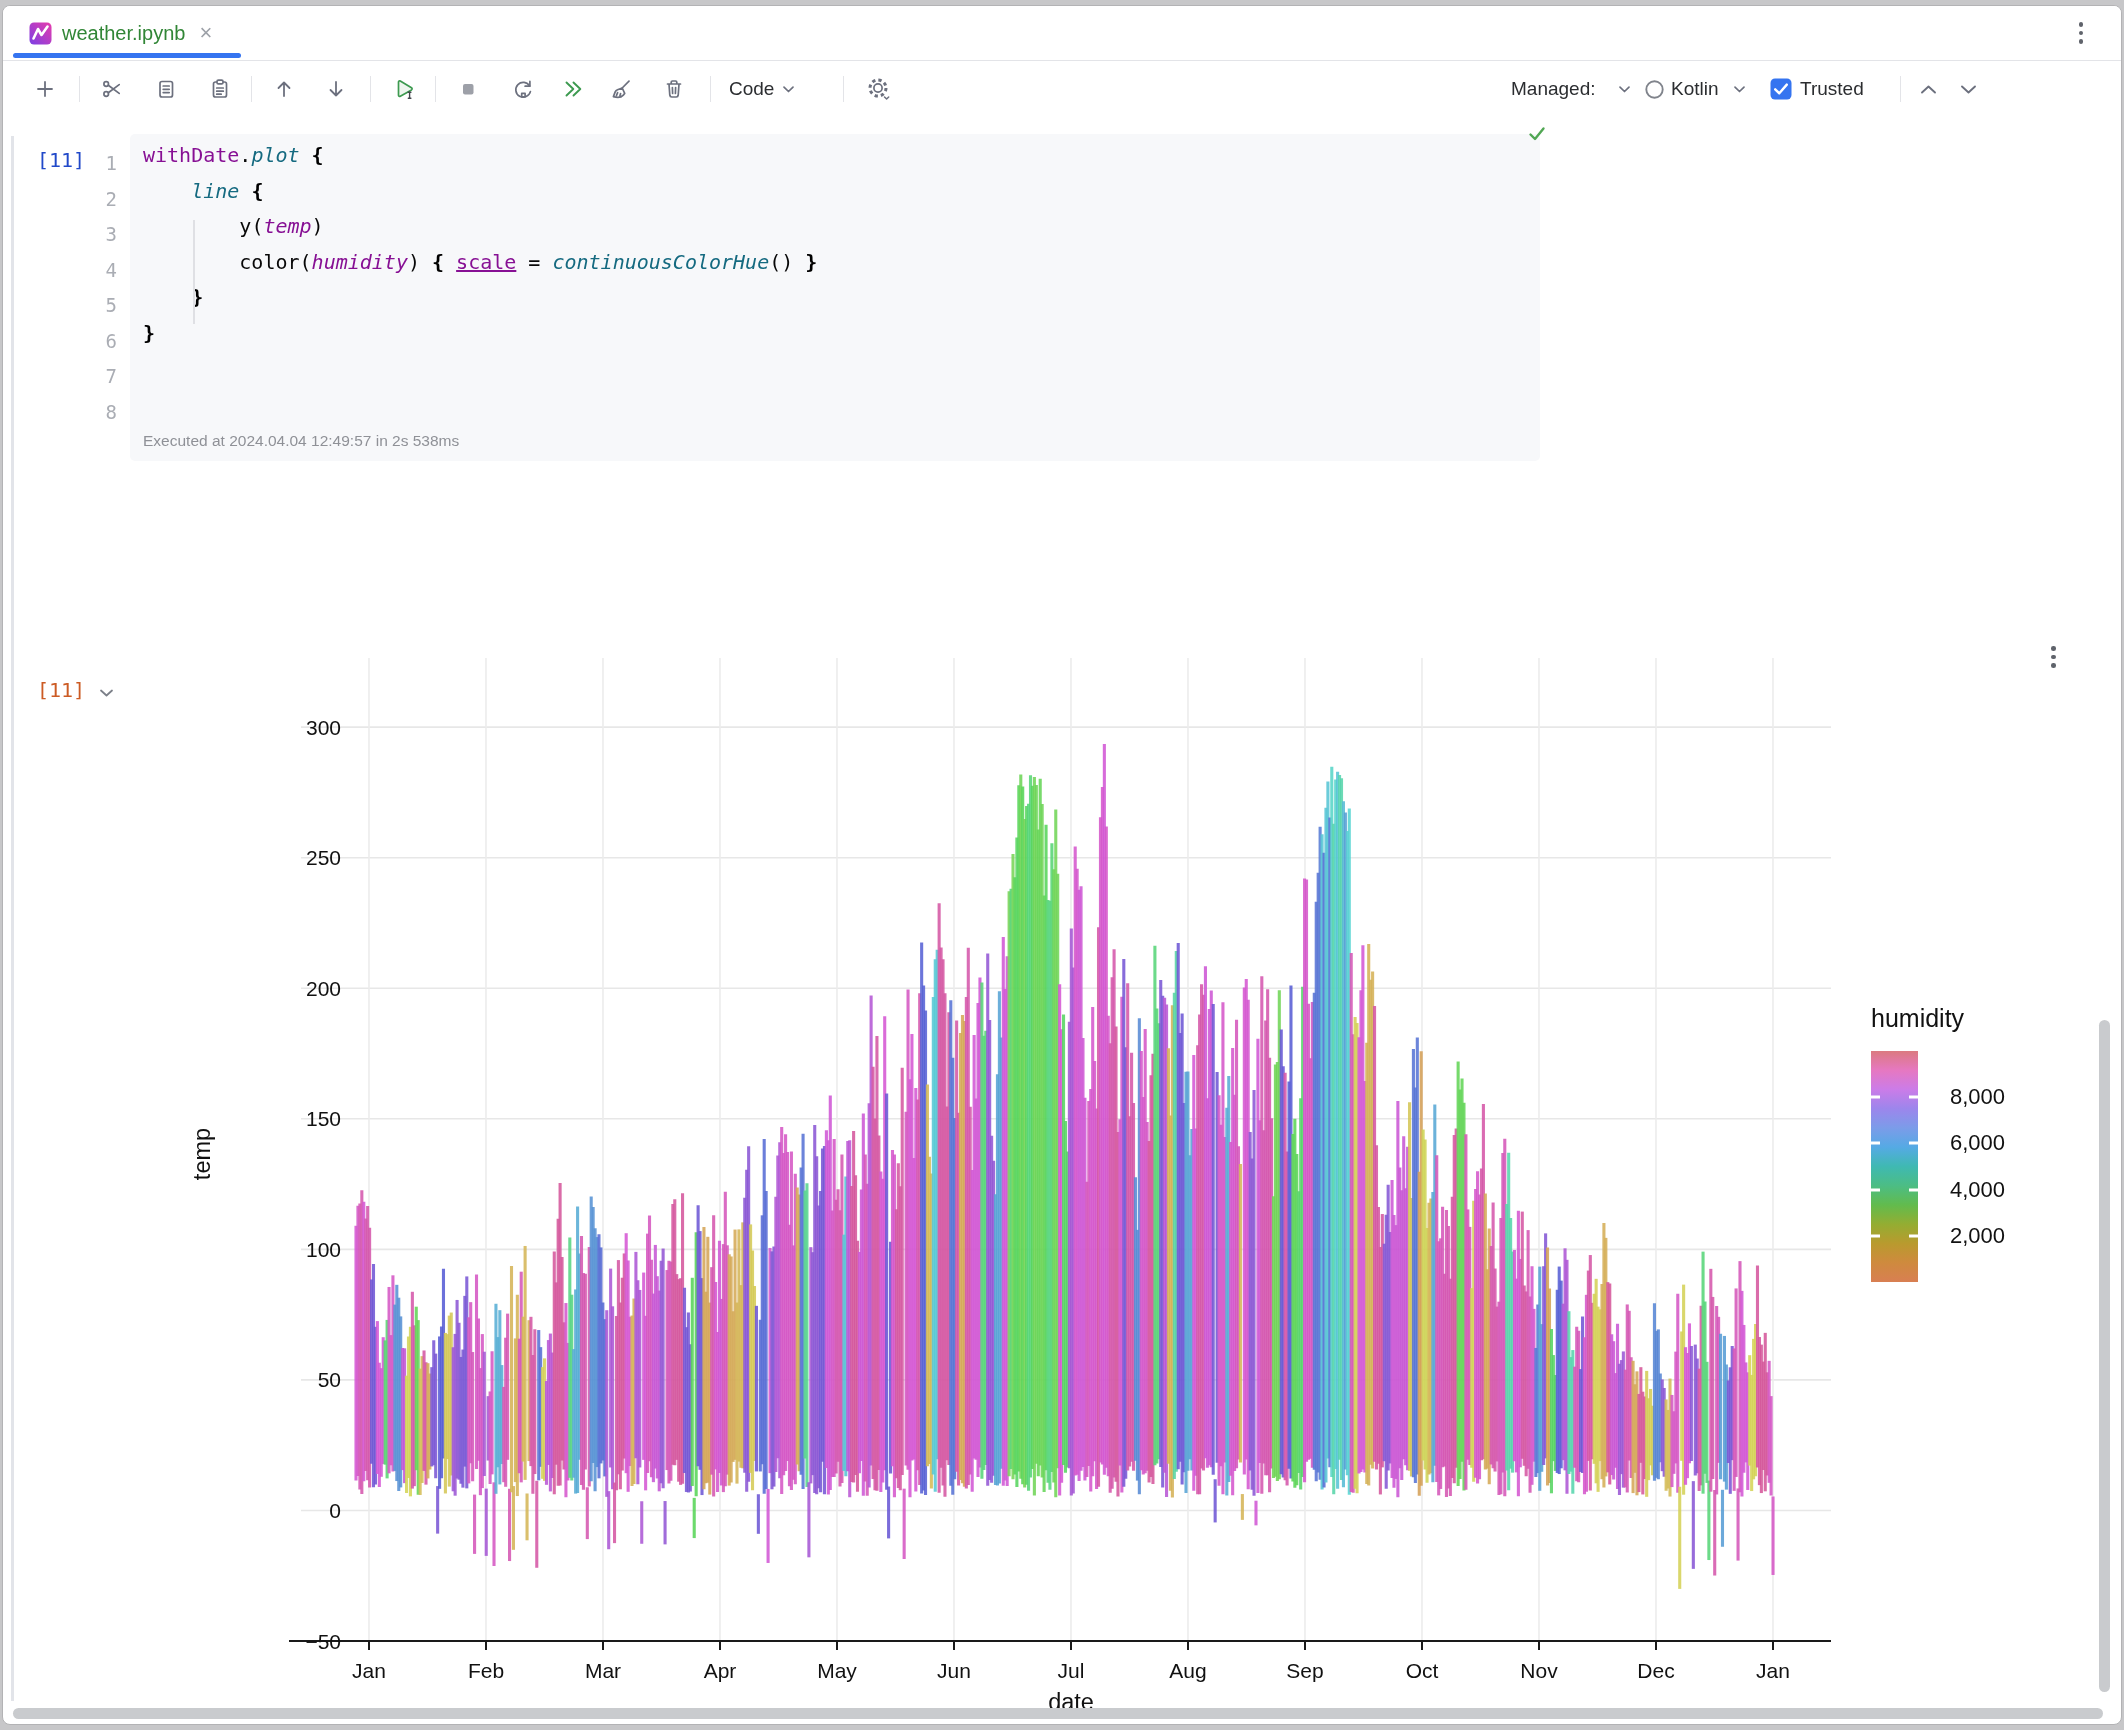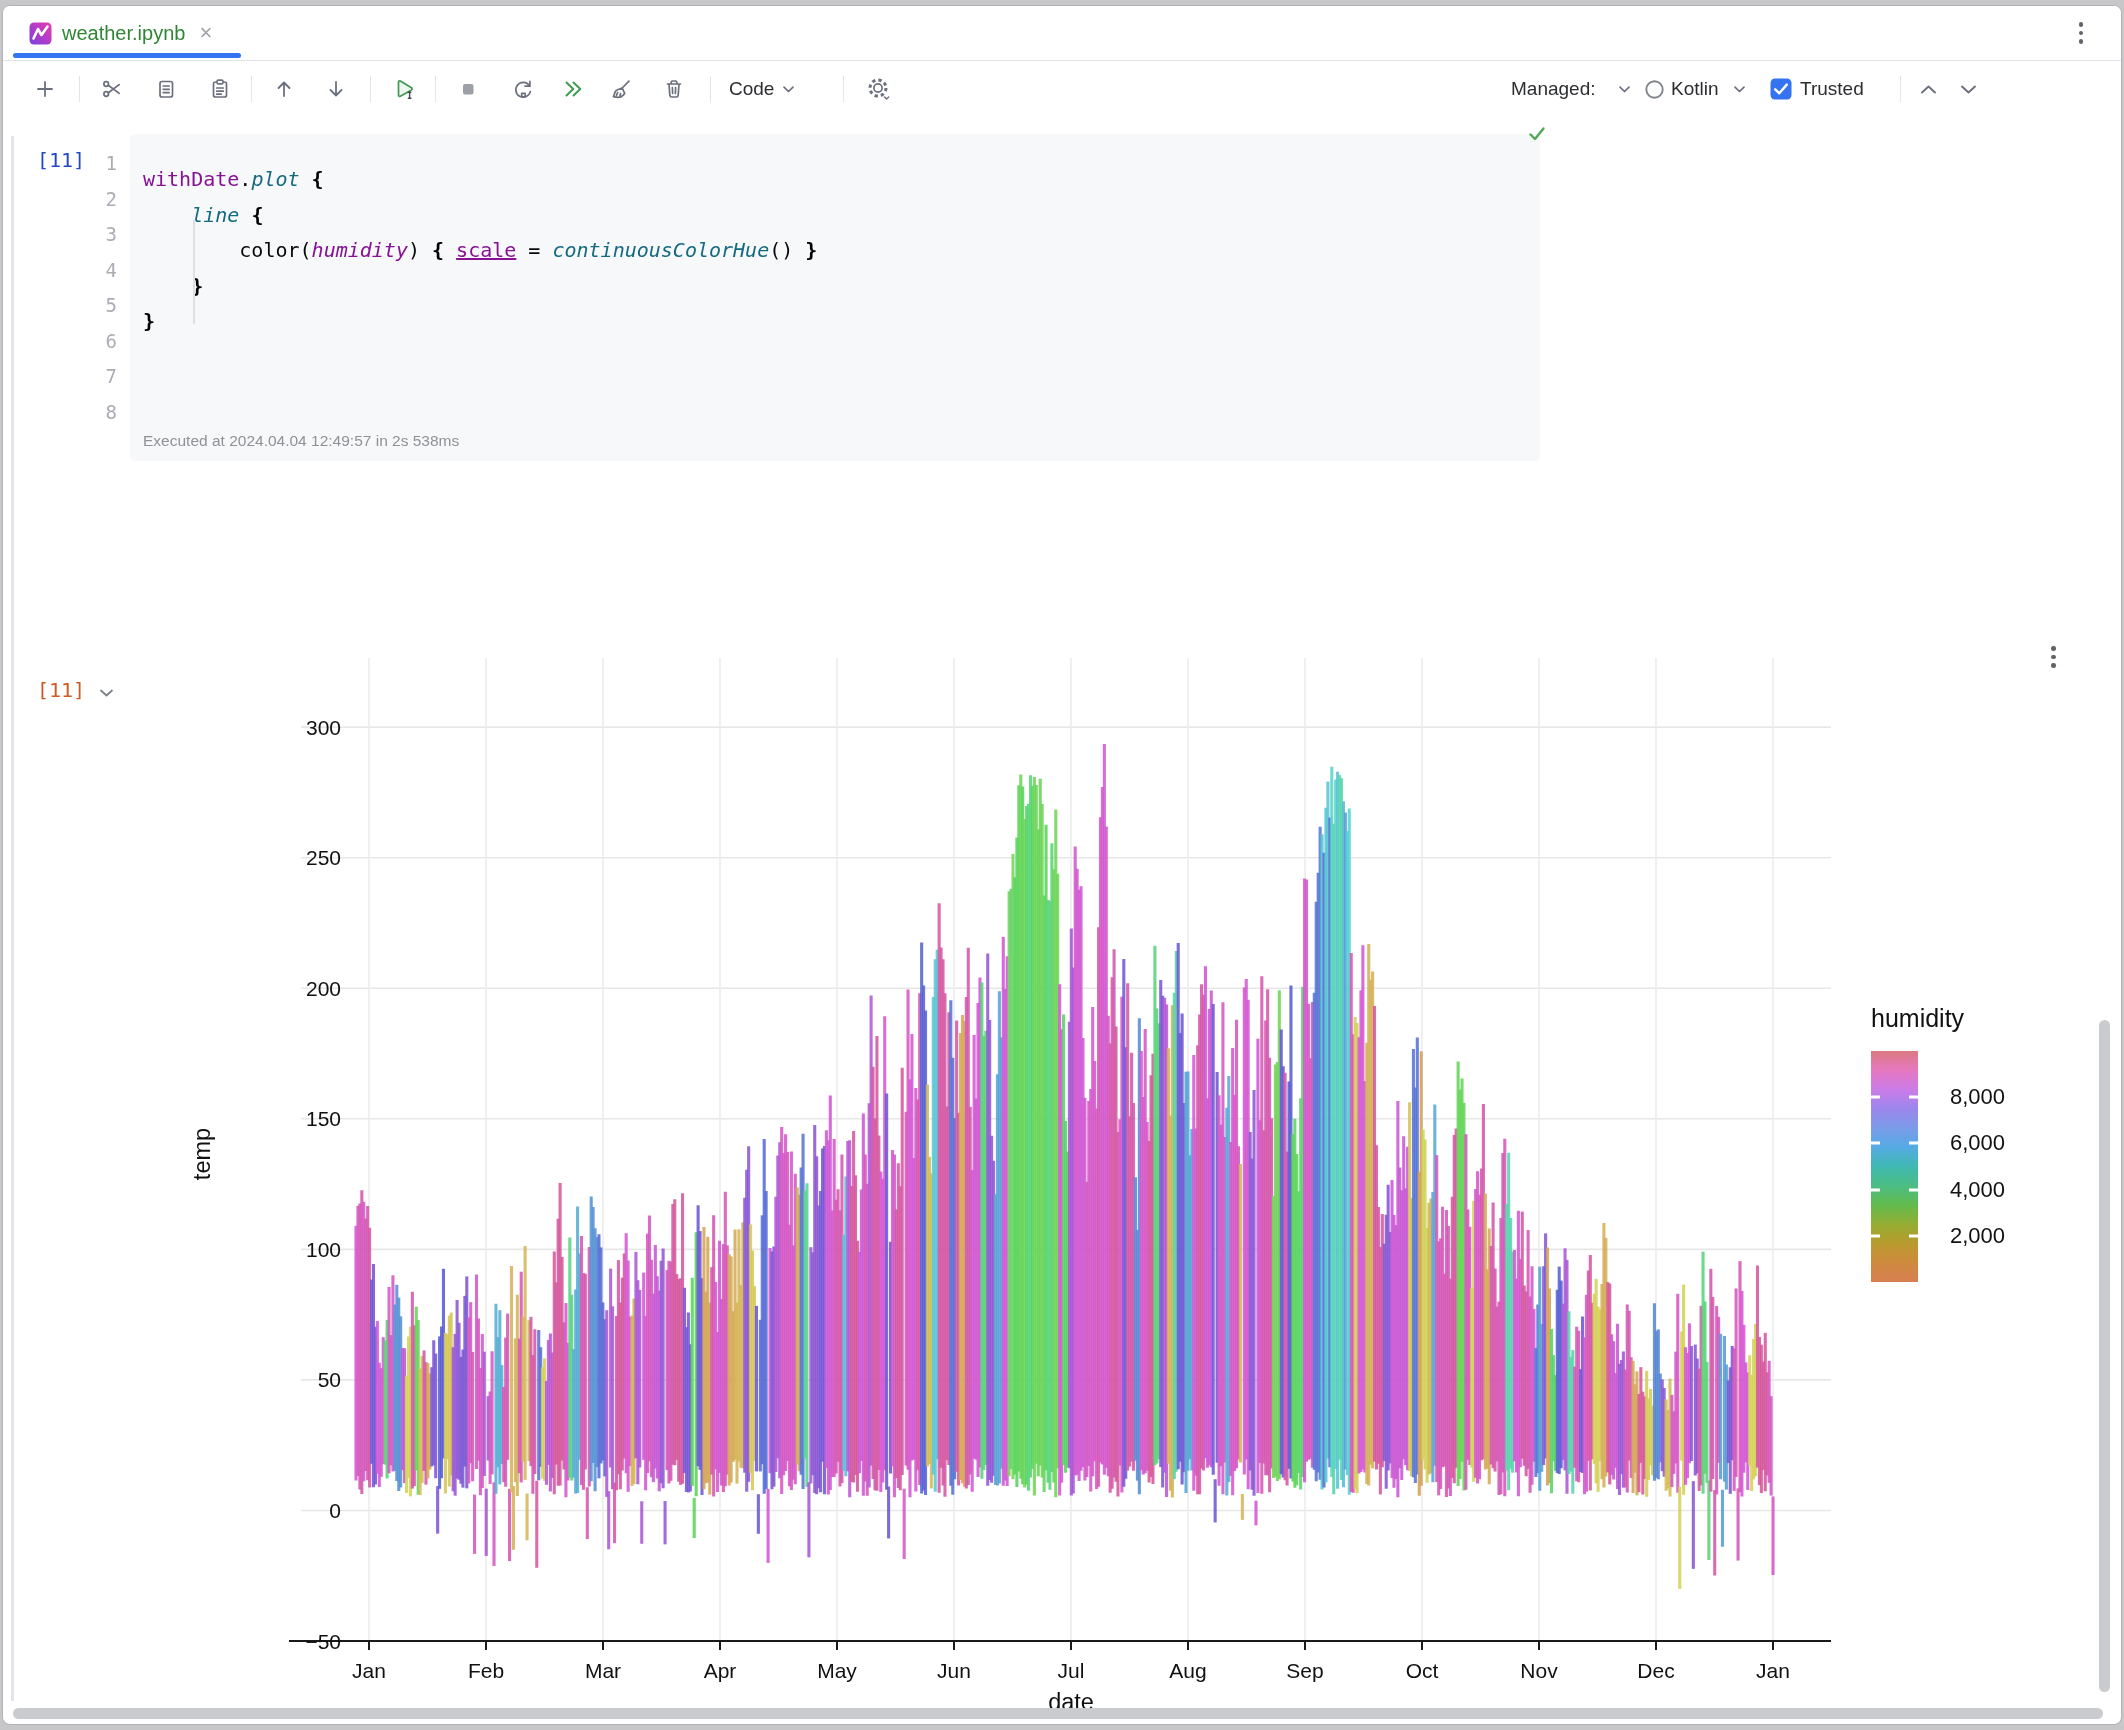--- a/index.html
+++ b/index.html
@@ -20,21 +20,21 @@
   .ticon{position:absolute;top:50%;transform:translate(-50%,-50%);width:34px;height:34px;display:flex;
     align-items:center;justify-content:center;border-radius:6px;cursor:pointer;}
   .tdiv{position:absolute;top:50%;transform:translateY(-50%);width:1px;height:26px;background:#e3e4e8;}
   .tlabel{position:absolute;top:50%;transform:translateY(-50%);font-size:19px;color:#2b2d30;white-space:nowrap;cursor:pointer;display:flex;align-items:center;gap:8px;}
   
   .cell-stripe{position:absolute;left:8px;top:130px;width:3px;height:1565px;background:#e2e4e9;}
   .cell-bg{position:absolute;left:127px;top:128px;width:1410px;height:327px;background:#f7f8fa;border-radius:5px;}
   .mono{font-family:"DejaVu Sans Mono","Liberation Mono",monospace;}
   .exec-count{position:absolute;left:34px;top:142px;font-size:20px;color:#2149c9;font-weight:500;}
   .linenums{position:absolute;left:80px;top:140px;width:34px;text-align:right;font-size:19px;color:#aaadb4;line-height:35.5px;}
-  .codearea{position:absolute;left:140px;top:156px;width:1380px;font-size:20px;line-height:35.5px;color:#080808;cursor:text;}
+  .codearea{position:absolute;left:140px;top:132px;width:1380px;font-size:20px;line-height:35.5px;color:#080808;cursor:text;}
   .codearea .ln{white-space:pre;font-weight:500;}
   .tk-p{color:#871094;}
   .tk-pi{color:#871094;font-style:italic;}
   .tk-pu{color:#871094;text-decoration:underline;}
   .tk-ti{color:#156a80;font-style:italic;}
   .tk-n{color:#1750eb;}
   .tk-b{font-weight:700;color:#000;}
   .indent-guide{position:absolute;left:190px;top:214px;width:1.5px;height:104px;background:#dfe0e4;}
   .exec-status{position:absolute;left:140px;top:426px;font-size:15.5px;color:#8f9197;}
   .cell-check{position:absolute;left:1524px;top:118px;}
@@ -238,20 +238,21 @@
       <div>3</div>
       <div>4</div>
       <div>5</div>
       <div>6</div>
       <div>7</div>
       <div>8</div>
     </div>
   <div class="codearea mono" id="codearea">
       <div class="ln"><span class="tk-p">withDate</span><span class="tk-t">.</span><span class="tk-ti">plot</span><span class="tk-t"> </span><span class="tk-b">{</span></div>
       <div class="ln"><span class="tk-t">    </span><span class="tk-ti">line</span><span class="tk-t"> </span><span class="tk-b">{</span></div>
+      <div class="ln"><span class="tk-t">        </span><span class="tk-t">y</span><span class="tk-t">(</span><span class="tk-pi">temp</span><span class="tk-t">)</span></div>
       <div class="ln"><span class="tk-t">        </span><span class="tk-t">color</span><span class="tk-t">(</span><span class="tk-pi">humidity</span><span class="tk-t">)</span><span class="tk-t"> </span><span class="tk-b">{</span><span class="tk-t"> </span><span class="tk-pu">scale</span><span class="tk-t"> = </span><span class="tk-ti">continuousColorHue</span><span class="tk-t">()</span><span class="tk-t"> </span><span class="tk-b">}</span></div>
       <div class="ln"><span class="tk-t">    </span><span class="tk-b">}</span></div>
       <div class="ln"><span class="tk-b">}</span></div>
     </div>
   <div class="indent-guide"></div>
   <div class="exec-status">Executed at 2024.04.04 12:49:57 in 2s 538ms</div>
 
   <div class="out-count mono">[11]</div>
   <div class="out-chevron">
     <svg width="15" height="10" viewBox="0 0 15 10">

